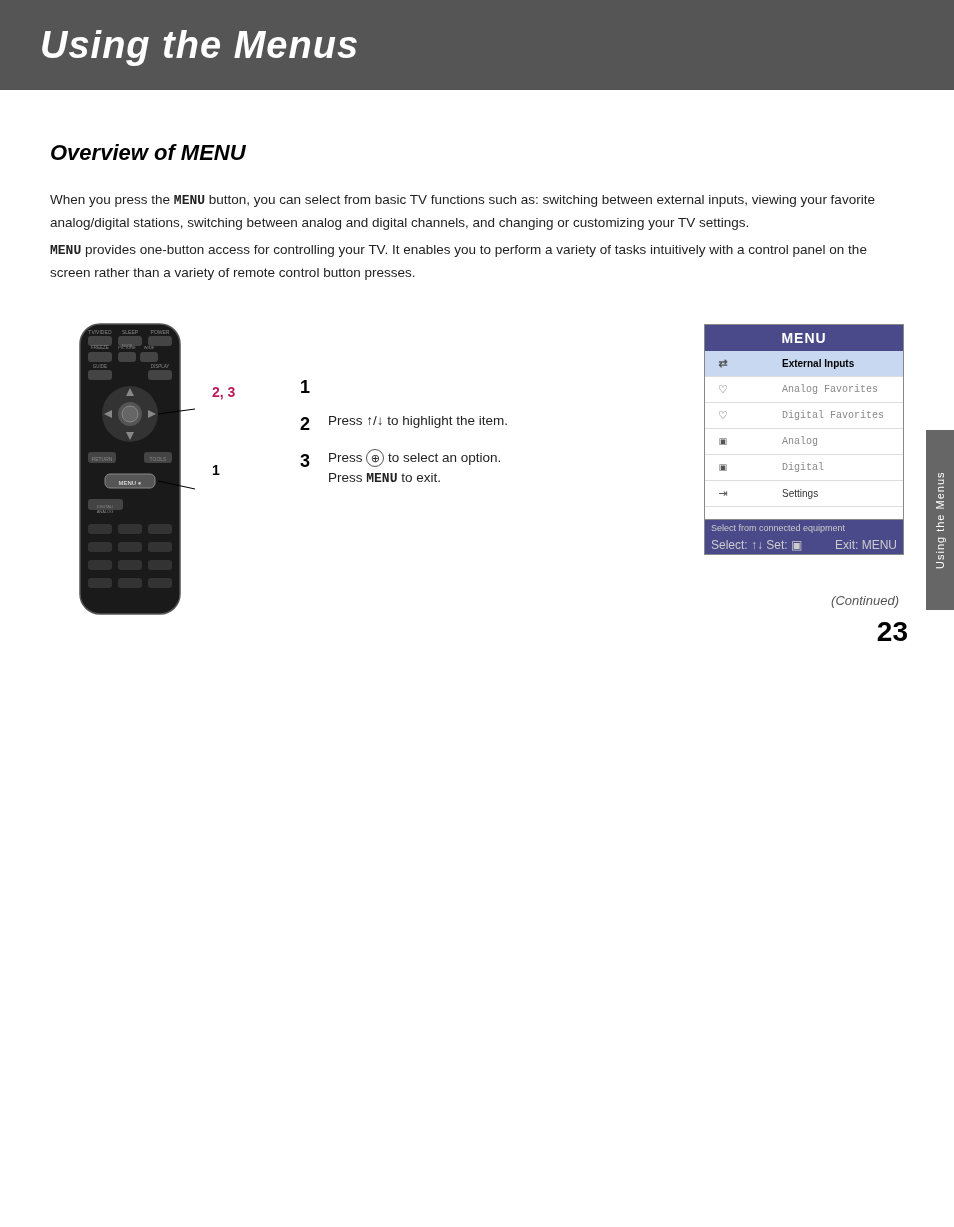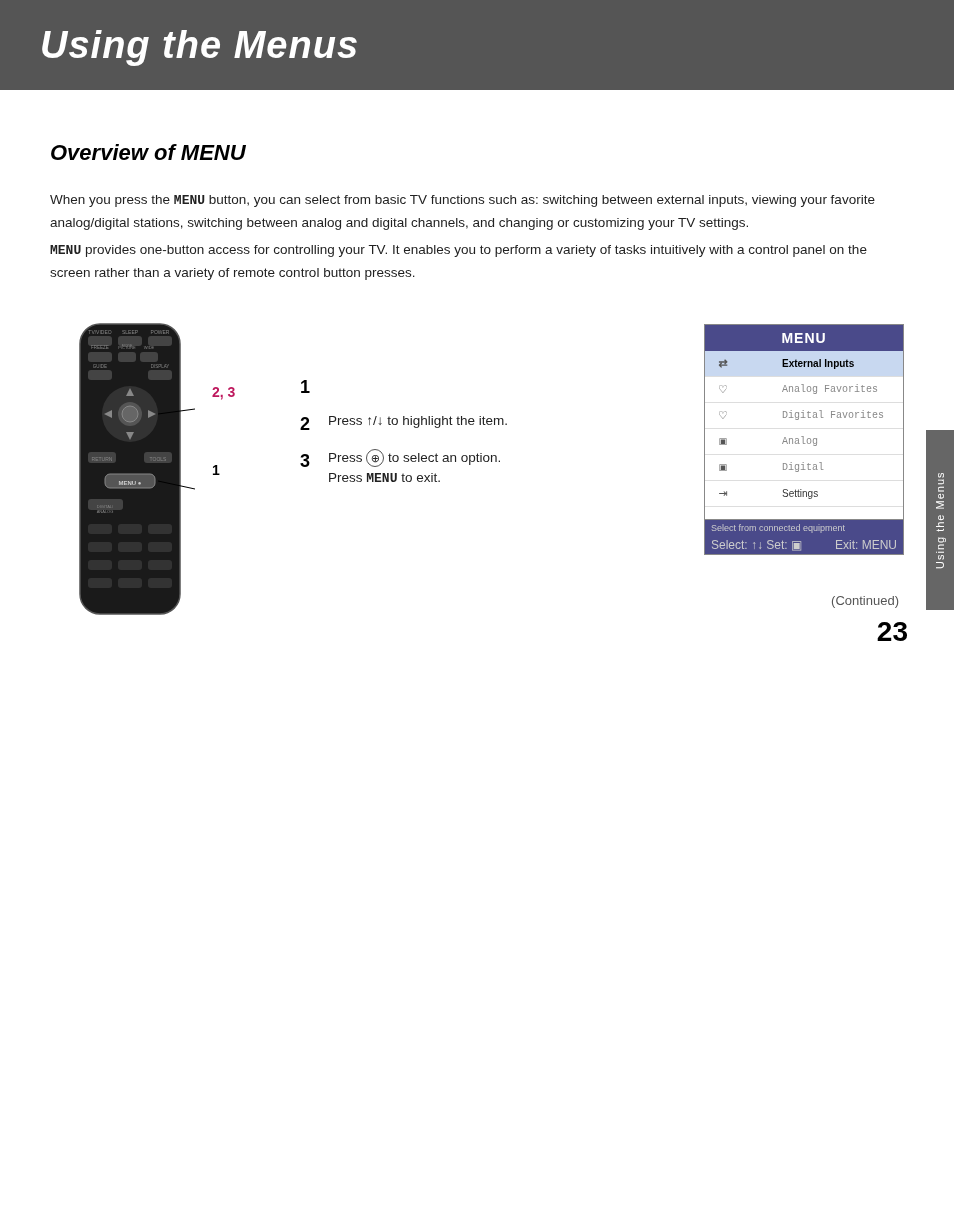--- a/index.html
+++ b/index.html
@@ -184,20 +184,21 @@
       color: #000;
     }
 
     
     .continued-text {
       position: absolute;
       bottom: 70px;
       right: 55px;
       font-size: 13px;
       color: #555;
+      font-style: italic;
     }
 
     
     .remote-svg {
       width: 160px;
     }
   </style>
 </head>
 <body>
 

